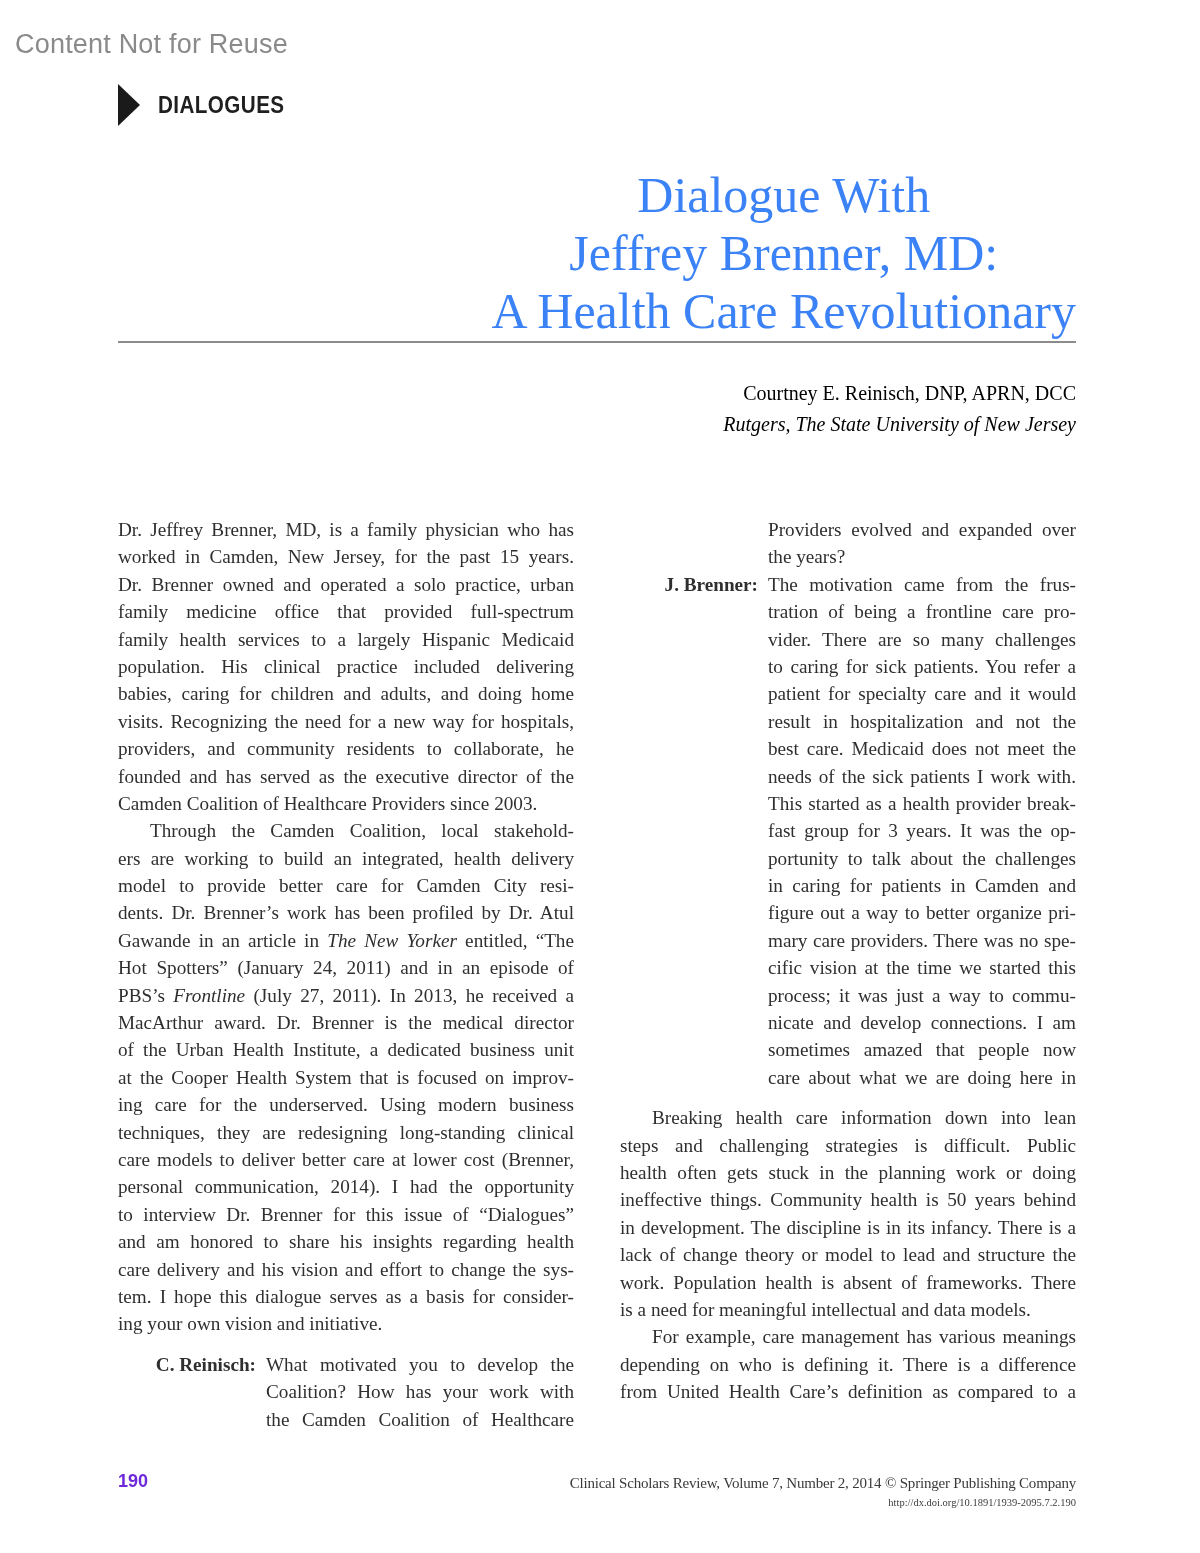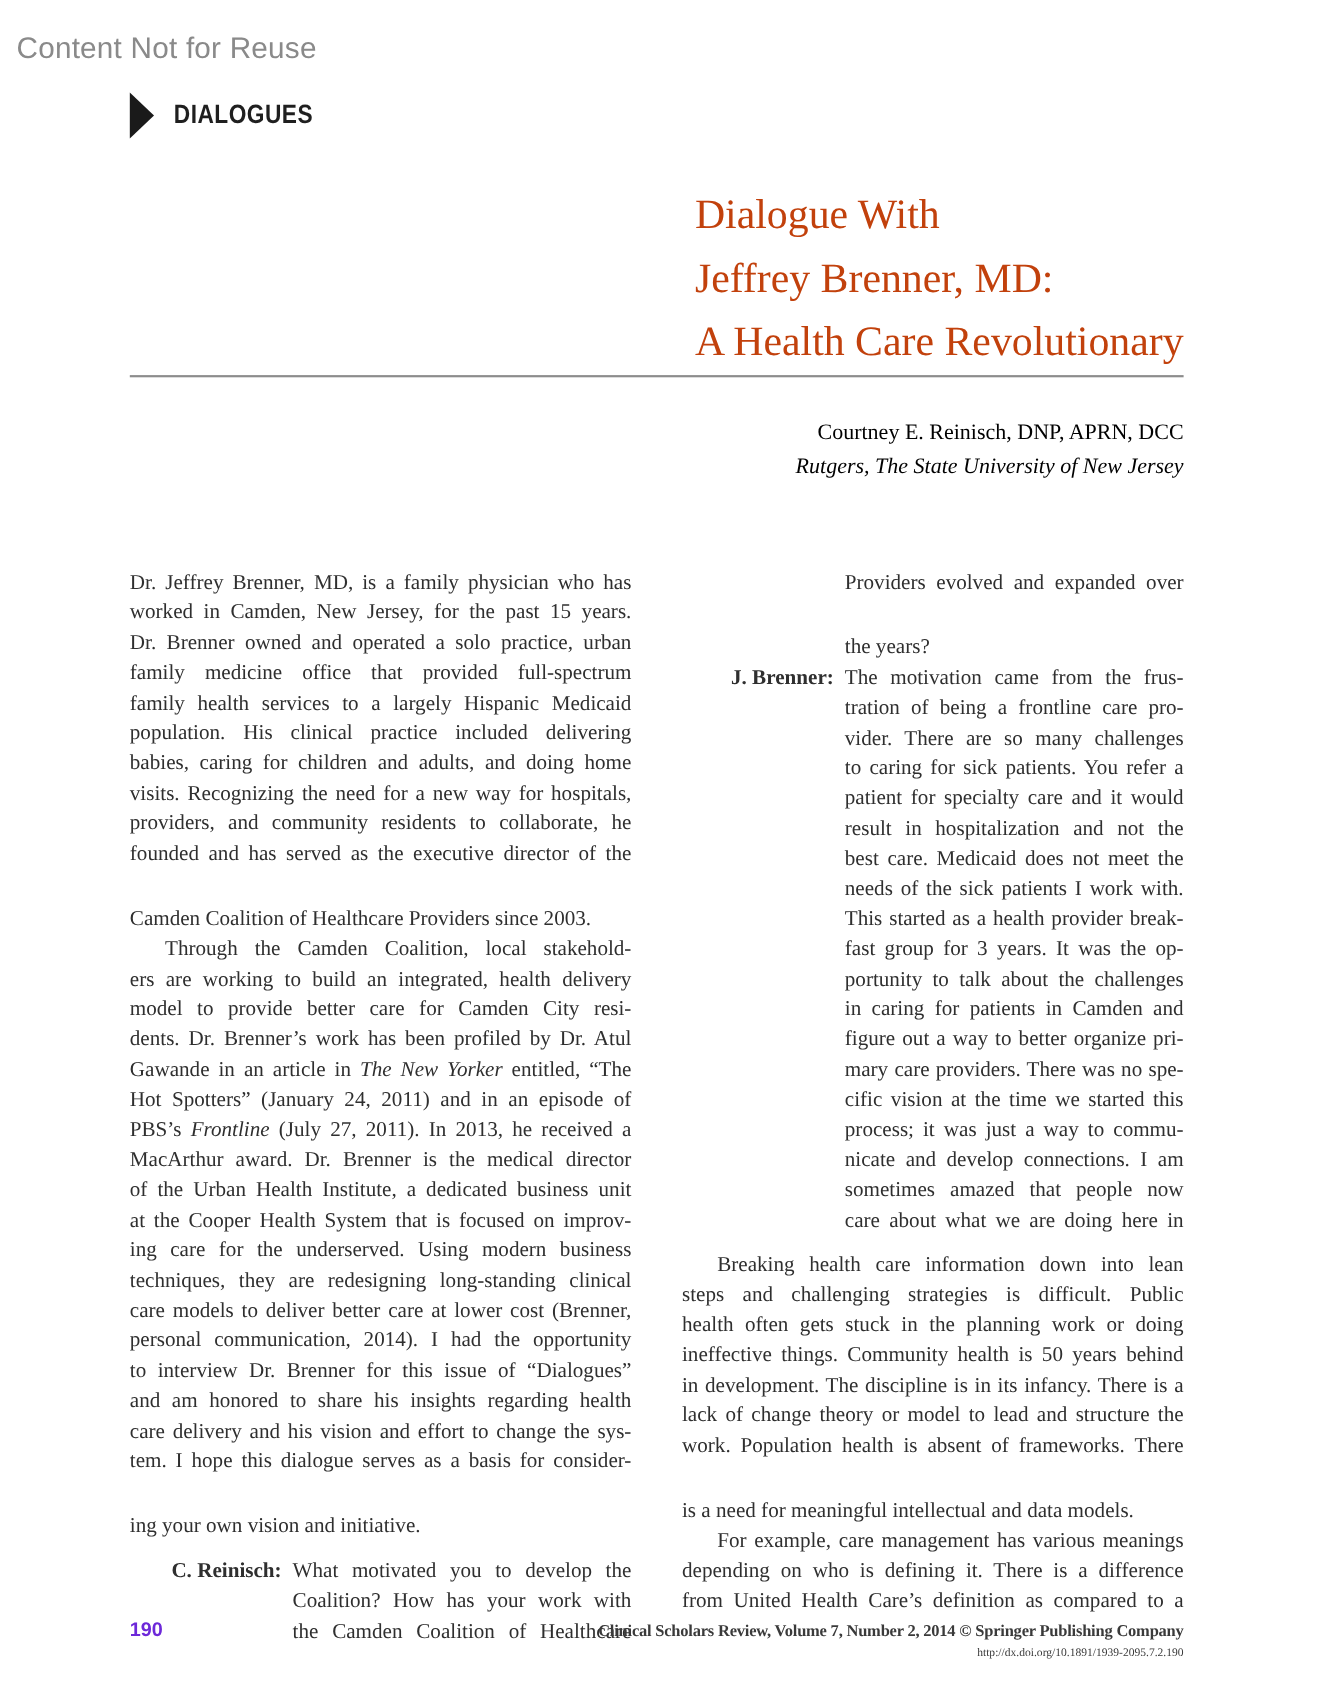--- a/index.html
+++ b/index.html
@@ -5,38 +5,38 @@
   html, body { margin: 0; padding: 0; background: #ffffff; }
   body { width: 1200px; height: 1553px; position: relative; overflow: hidden;
          font-family: "Liberation Serif", "DejaVu Serif", serif; color: #2a2a2a; }
   .watermark { position: absolute; left: 15px; top: 29px; font-family: "Liberation Sans", "DejaVu Sans", sans-serif;
                font-size: 27px; color: #8a8a8a; letter-spacing: 0.2px; }
   .section-tag { position: absolute; left: 118px; top: 84px; display: flex; align-items: center; }
   .section-tag .arrow { width: 0; height: 0; border-top: 21px solid transparent; border-bottom: 21px solid transparent;
                         border-left: 22px solid #1a1a1a; margin-right: 18px; }
   .section-tag .label { font-family: "Liberation Sans", "DejaVu Sans", sans-serif; font-weight: bold; font-size: 24px;
                         letter-spacing: 0.5px; color: #1f1f1f; transform: scaleX(0.86); transform-origin: left center; }
-  .title { position: absolute; right: 124px; top: 166px; text-align: left; font-size: 38px; line-height: 58px; color: #c2410c; }
+  .title { position: absolute; right: 124px; top: 166px; text-align: center; font-size: 50px; line-height: 58px; color: #3b82f6; }
   .title div { white-space: nowrap; }
   .rule { position: absolute; left: 118px; top: 341px; width: 958px; height: 2px; background: #8c8c8c; }
   .author { position: absolute; right: 124px; top: 378px; text-align: right; font-size: 20px; line-height: 31px; color: #000000; }
   .author .aff { font-style: italic; }
   .col { position: absolute; font-size: 19.2px; line-height: 27.4px; color: #2f2f2f; }
   .col .ln { display: block; text-align: justify; text-align-last: justify; white-space: nowrap; height: 27.4px; }
-  .col .ln.last { text-align-last: left; margin-top: 32px; }
+  .col .ln.last { text-align-last: left; }
   .col-left { left: 118px; top: 516px; width: 456px; }
   .col-right { left: 620px; top: 516px; width: 456px; }
   .indent { padding-left: 32px; }
   .para-gap { height: 13px; }
   .speaker { display: flex; }
   .speaker .who { font-weight: bold; text-align: right; flex: 0 0 auto; padding-right: 10px; box-sizing: border-box; }
   .speaker .said { flex: 1 1 auto; }
   .footer-page { position: absolute; left: 118px; top: 1471px; font-family: "Liberation Sans", "DejaVu Sans", sans-serif;
                  font-weight: bold; font-size: 18px; color: #6d28d9; }
-  .footer-cite { position: absolute; right: 124px; top: 1475px; font-size: 15px; color: #3a3a3a; letter-spacing: -0.2px; font-weight: bold; }
+  .footer-cite { position: absolute; right: 124px; top: 1475px; font-size: 15px; color: #3a3a3a; letter-spacing: -0.2px; }
   .footer-doi { position: absolute; right: 124px; top: 1497px; font-size: 10.5px; color: #3a3a3a; }
   i { font-style: italic; }
 </style>
 </head>
 <body>
 
 <div class="watermark">Content Not for Reuse</div>
 
 <div class="section-tag">
   <span class="arrow"></span>

